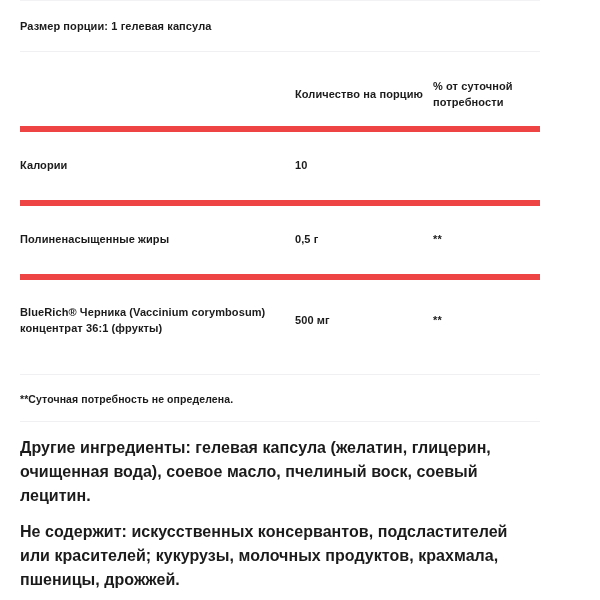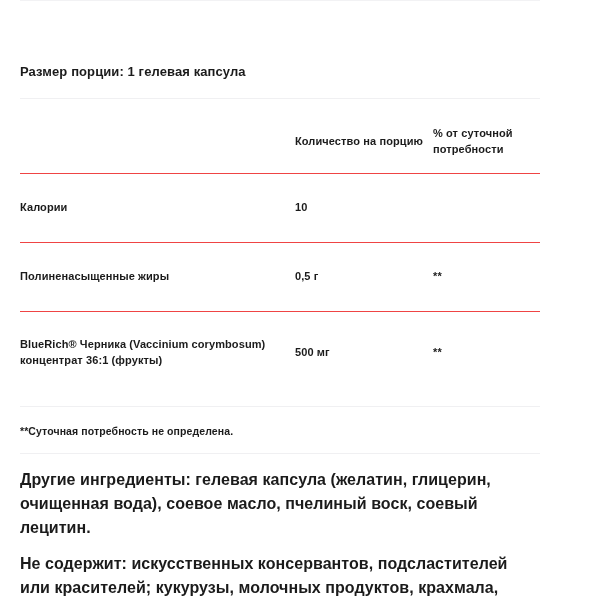--- a/index.html
+++ b/index.html
@@ -30,25 +30,24 @@
     margin: 0 20px 0 20px;
     width: 520px;
   }
   .divider.full {
     background: #f2f2f4;
   }
 
   
   .serving-row {
     padding: 18px 20px 17px 20px;
-    font-size: 13px;
+    font-size: 11px;
     font-weight: bold;
     line-height: 1.35;
     letter-spacing: 0.1px;
-    margin-top: 44px;
   }
 
   
   .facts-table {
     width: 520px;
     margin: 12px 20px;
     border-collapse: collapse;
     table-layout: fixed;
   }
   .facts-table col.c-name   { width: 275px; }
@@ -67,21 +66,21 @@
   }
 
   .facts-table thead th {
     height: 62px;
     padding: 0 8px 0 0;
     letter-spacing: 0.1px;
   }
   .facts-table thead th.c-name-h { padding-left: 0; }
 
   .facts-table tbody tr {
-    border-top: 1px solid #ef4444;
+    border-top: 6px solid #ef4444;
   }
   .facts-table tbody td {
     height: 56px;
     padding: 6px 8px 6px 0;
     letter-spacing: 0.1px;
   }
   .facts-table tbody td.name { padding-right: 14px; }
 
   .facts-table tbody tr.tall td { height: 70px; }
 

